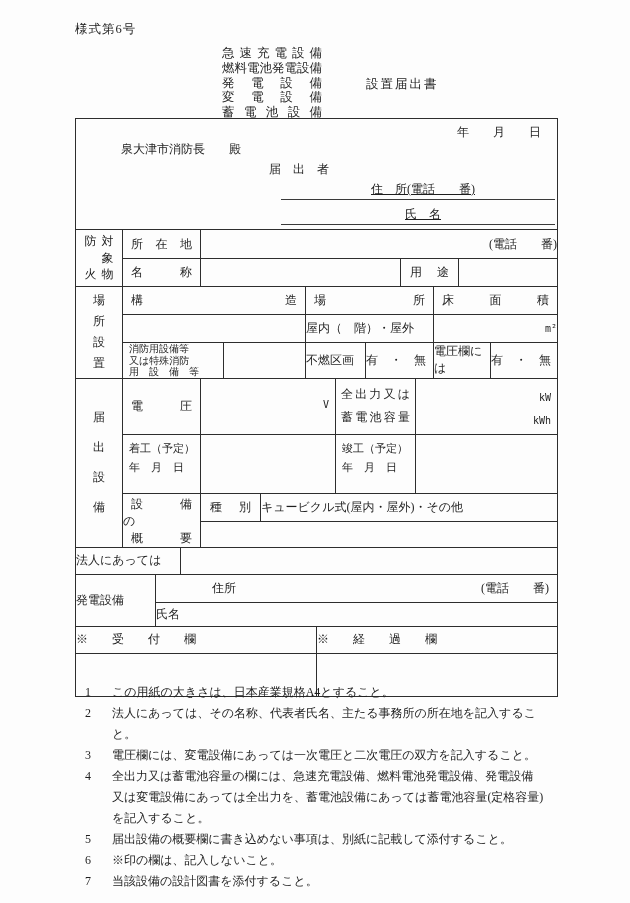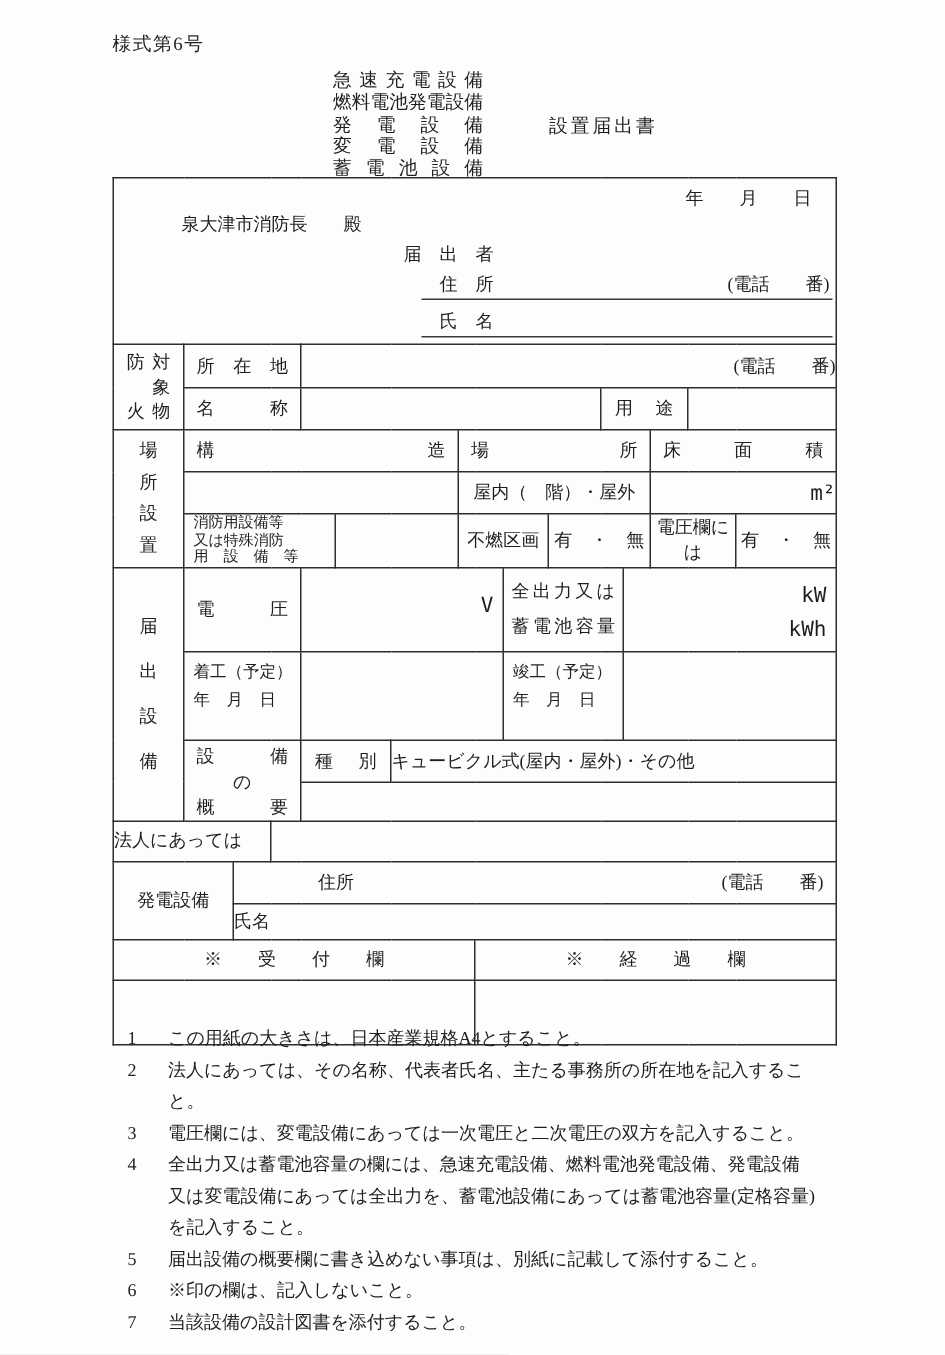--- a/index.html
+++ b/index.html
@@ -22,36 +22,36 @@
 
   [data-justify] { display:flex; justify-content:space-between; }
   [data-vjustify] { display:flex; flex-direction:column; justify-content:space-between; align-items:center; width:14px; line-height:13px; }
   .h46 { height:46px; } .h76 { height:76px; } .h104 { height:104px; }
   .vwrap { display:flex; justify-content:center; gap:3px; }
   .vcenter { margin:0 auto; }
 
   table.main { position:absolute; left:75px; top:118px; width:483px; border-collapse:collapse; table-layout:fixed; }
   table.main td { border:1px solid #2d2d2d; padding:0; font-size:12px; vertical-align:middle; overflow:hidden; }
 
-  .tC { text-align:center; } .tR { text-align:right; }
+  .tC { text-align:left; } .tR { text-align:right; }
   .pre { white-space:pre-line; }
   .small { font-size:11px; } .xsmall { font-size:10px; line-height:11.5px; }
-  .mono { font-family:"DejaVu Sans Mono", monospace; font-size:14px; }
+  .mono { font-family:"DejaVu Sans Mono", monospace; font-size:10px; }
   .jl { margin:0 8px; }
   .jl-narrow { margin:0 9px; }
   .pl6 { padding-left:6px; } .pl8 { padding-left:8px; } .pl15 { padding-left:15px; }
   .pr6 { padding-right:6px; } .pr8 { padding-right:8px; }
   .vbottom { vertical-align:bottom; }
 
   
   .h-date { margin:6px 16px 0 0; line-height:15px; }
   .h-addressee { margin:2px 0 0 45px; line-height:15px; }
   .h-notifier { margin:5px 0 0 193px; line-height:15px; }
-  .h-line { margin:4px 0 4px 205px; width:274px; display:flex; justify-content:space-between;
-            border-bottom:1px solid #3a3a3a; padding:0 2px 2px 12px; line-height:16px; }
+  .h-line { margin:4px 0 4px 205px; width:274px; display:flex; justify-content:center;
+            border-bottom:1px solid #3a3a3a; padding:0 2px 2px 12px; line-height:16px;text-decoration:underline; }
   .h-line + .h-line { margin-top:6px; }
 
   .label2line { padding:4px 0 16px 6px; line-height:19px; }
   .gaiyo { padding-top:2px; line-height:17px; }
   .kw-lines { padding:5px 6px 0 0; line-height:23px; }
   .addr-flex { display:flex; justify-content:space-between; padding:0 8px;margin-left:48px; }
 
   
   .remarks { position:absolute; left:85px; top:682px; width:535px; display:flex; }
   .remarks-label { width:45px; letter-spacing:2px; line-height:21px; }

